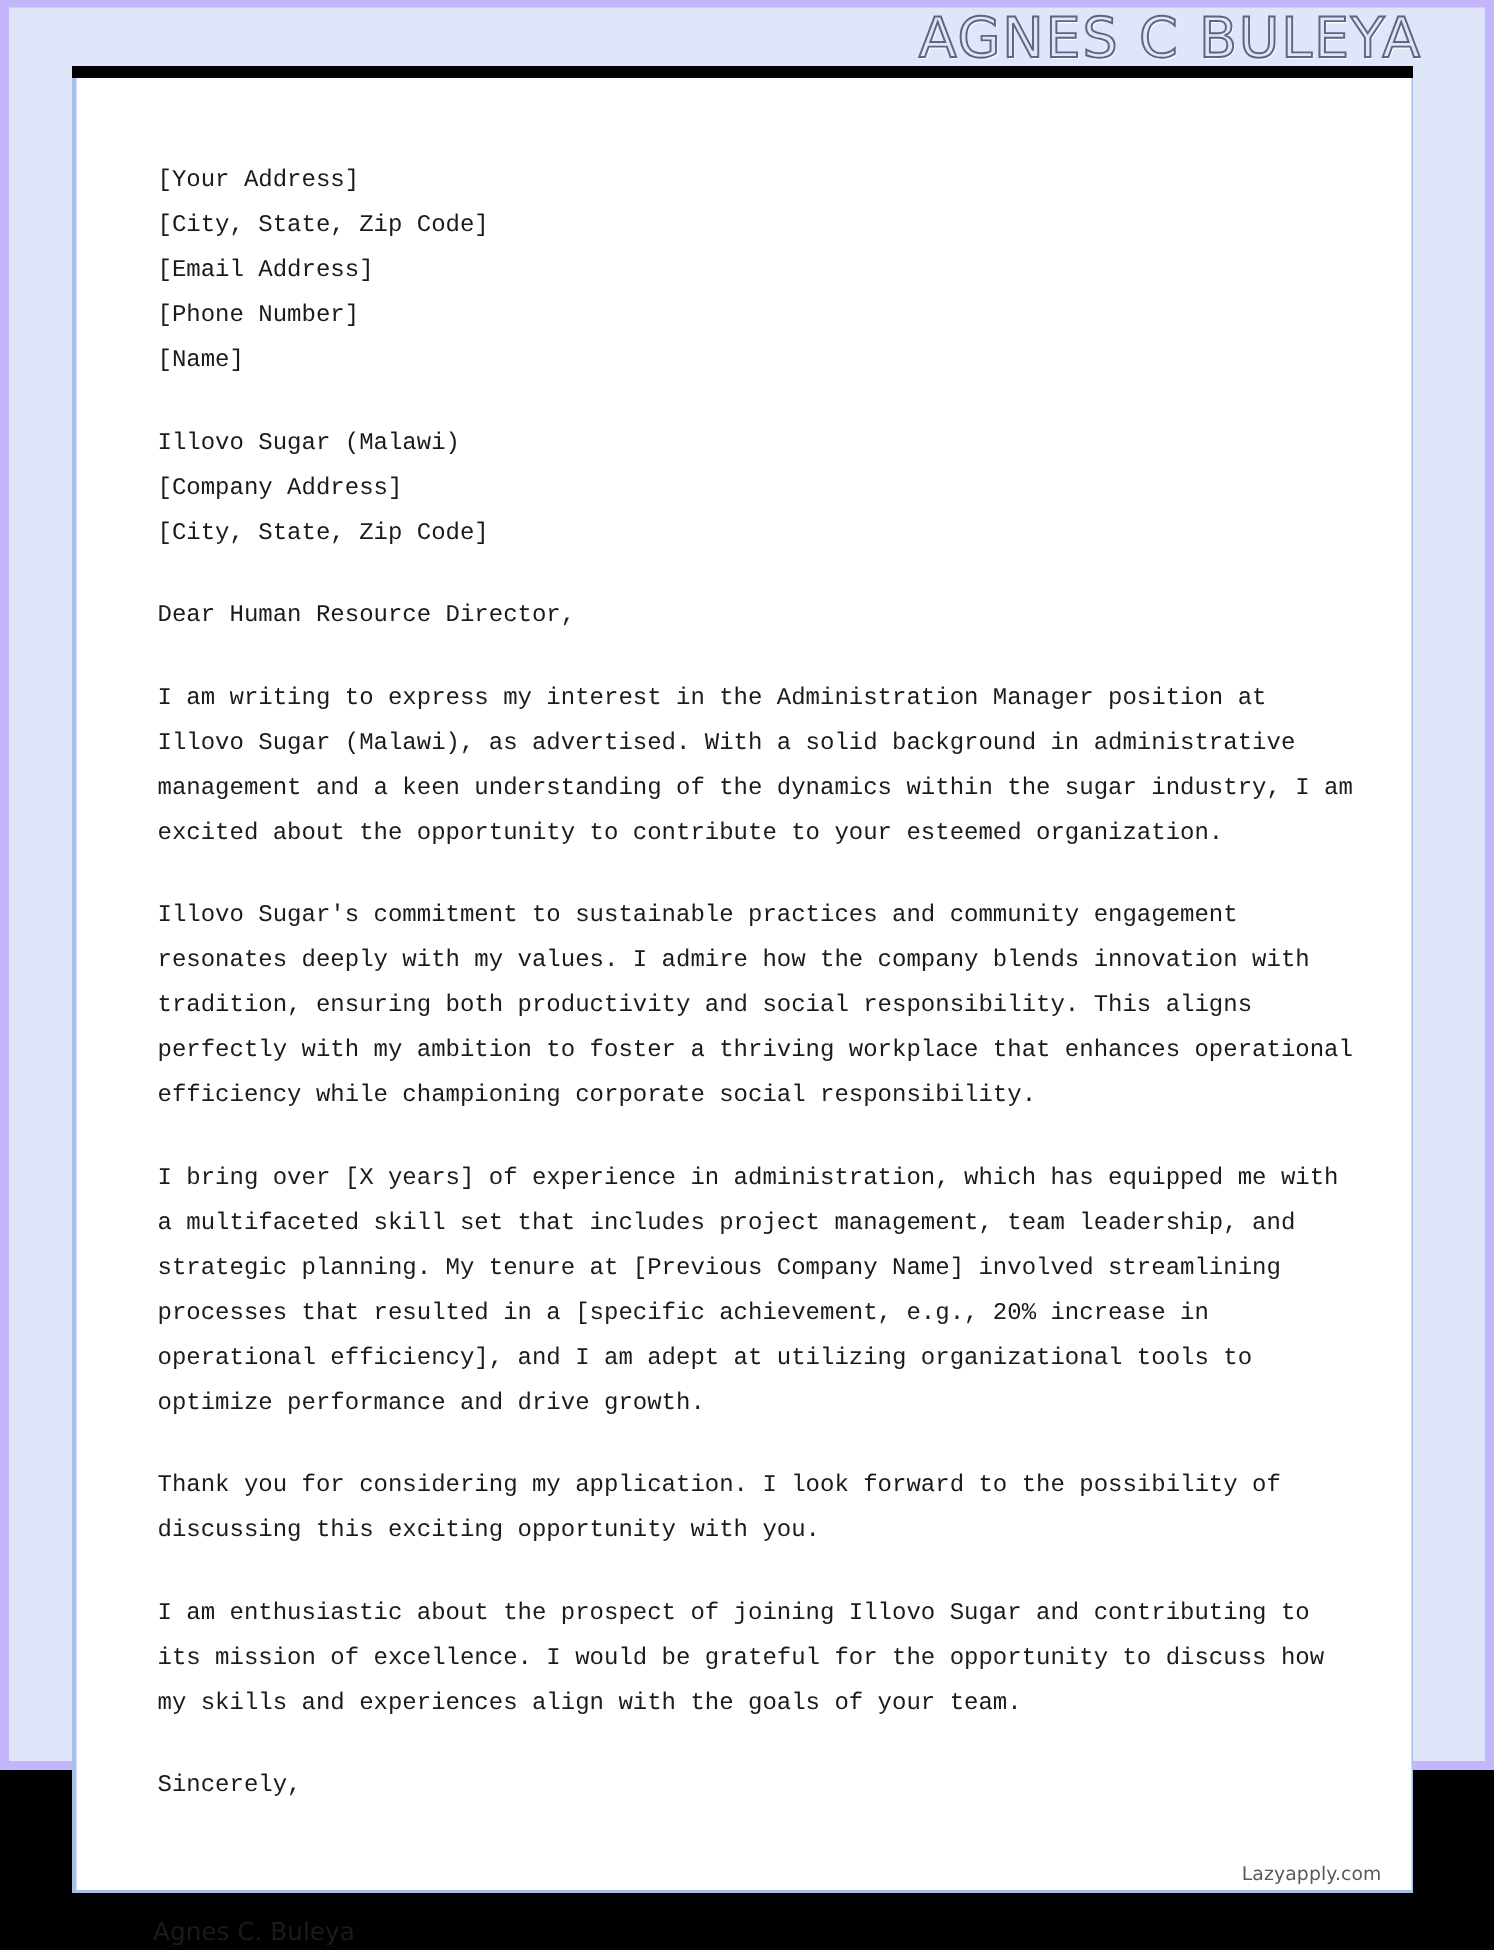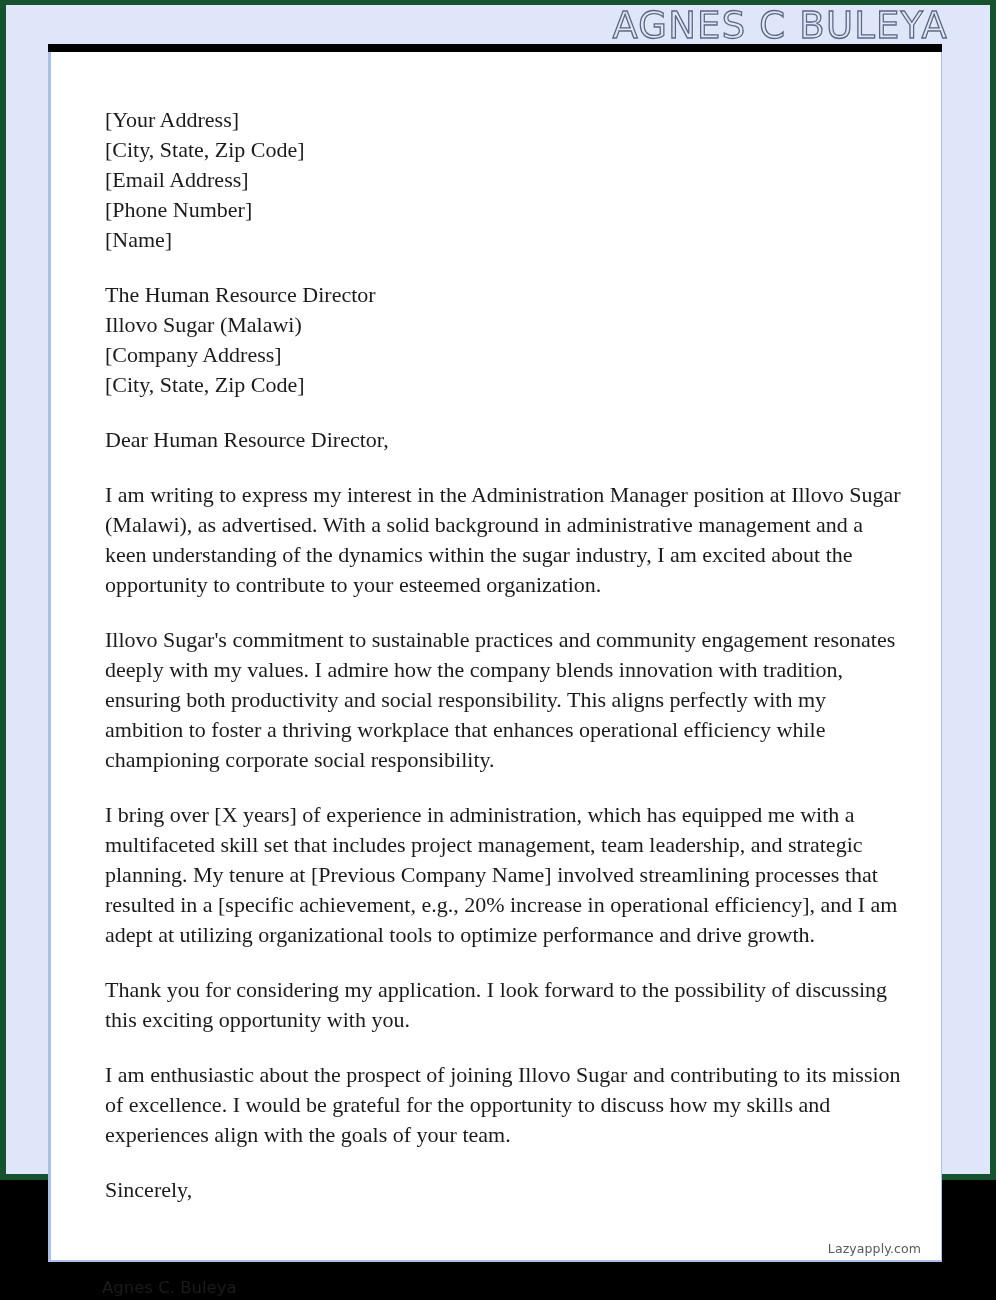--- a/index.html
+++ b/index.html
@@ -8,21 +8,21 @@
     width:996px; height:1300px;
     background:#000000;
     font-family:"DejaVu Sans", sans-serif;
     overflow:hidden;
   }
 
   
   #doc-frame {
     position:relative;
     width:996px; height:1180px;
-    background:#14532d;
+    background:#c4b5fd;
     padding:5px 6px 6px 6px;
   }
 
   
   #page {
     position:relative;
     width:100%; height:100%;
     background:#dfe6fa;
   }
 
@@ -73,22 +73,22 @@
 
   #letter-body {
     position:absolute;
     left:54px; top:53px;
     width:800px;
   }
 
   .block { margin-bottom:25px; }
 
   .line, .para {
-    font-family:Liberation Serif, serif;
-    font-size:22px;
+    font-family:Liberation Mono, monospace;
+    font-size:16px;
     line-height:30px;
     color:#1b1b1b;
     font-weight:400;
   }
 
   .para { text-align:left; }
 
   #closing { margin-top:15px; }
 
   
@@ -128,21 +128,20 @@
 
         <div class="block">
           <div class="line">[Your Address]</div>
           <div class="line">[City, State, Zip Code]</div>
           <div class="line">[Email Address]</div>
           <div class="line">[Phone Number]</div>
           <div class="line">[Name]</div>
         </div>
 
         <div class="block">
-          <div class="line">The Human Resource Director</div>
           <div class="line">Illovo Sugar (Malawi)</div>
           <div class="line">[Company Address]</div>
           <div class="line">[City, State, Zip Code]</div>
         </div>
 
         <div class="block">
           <div class="line">Dear Human Resource Director,</div>
         </div>
 
         <div class="block">

